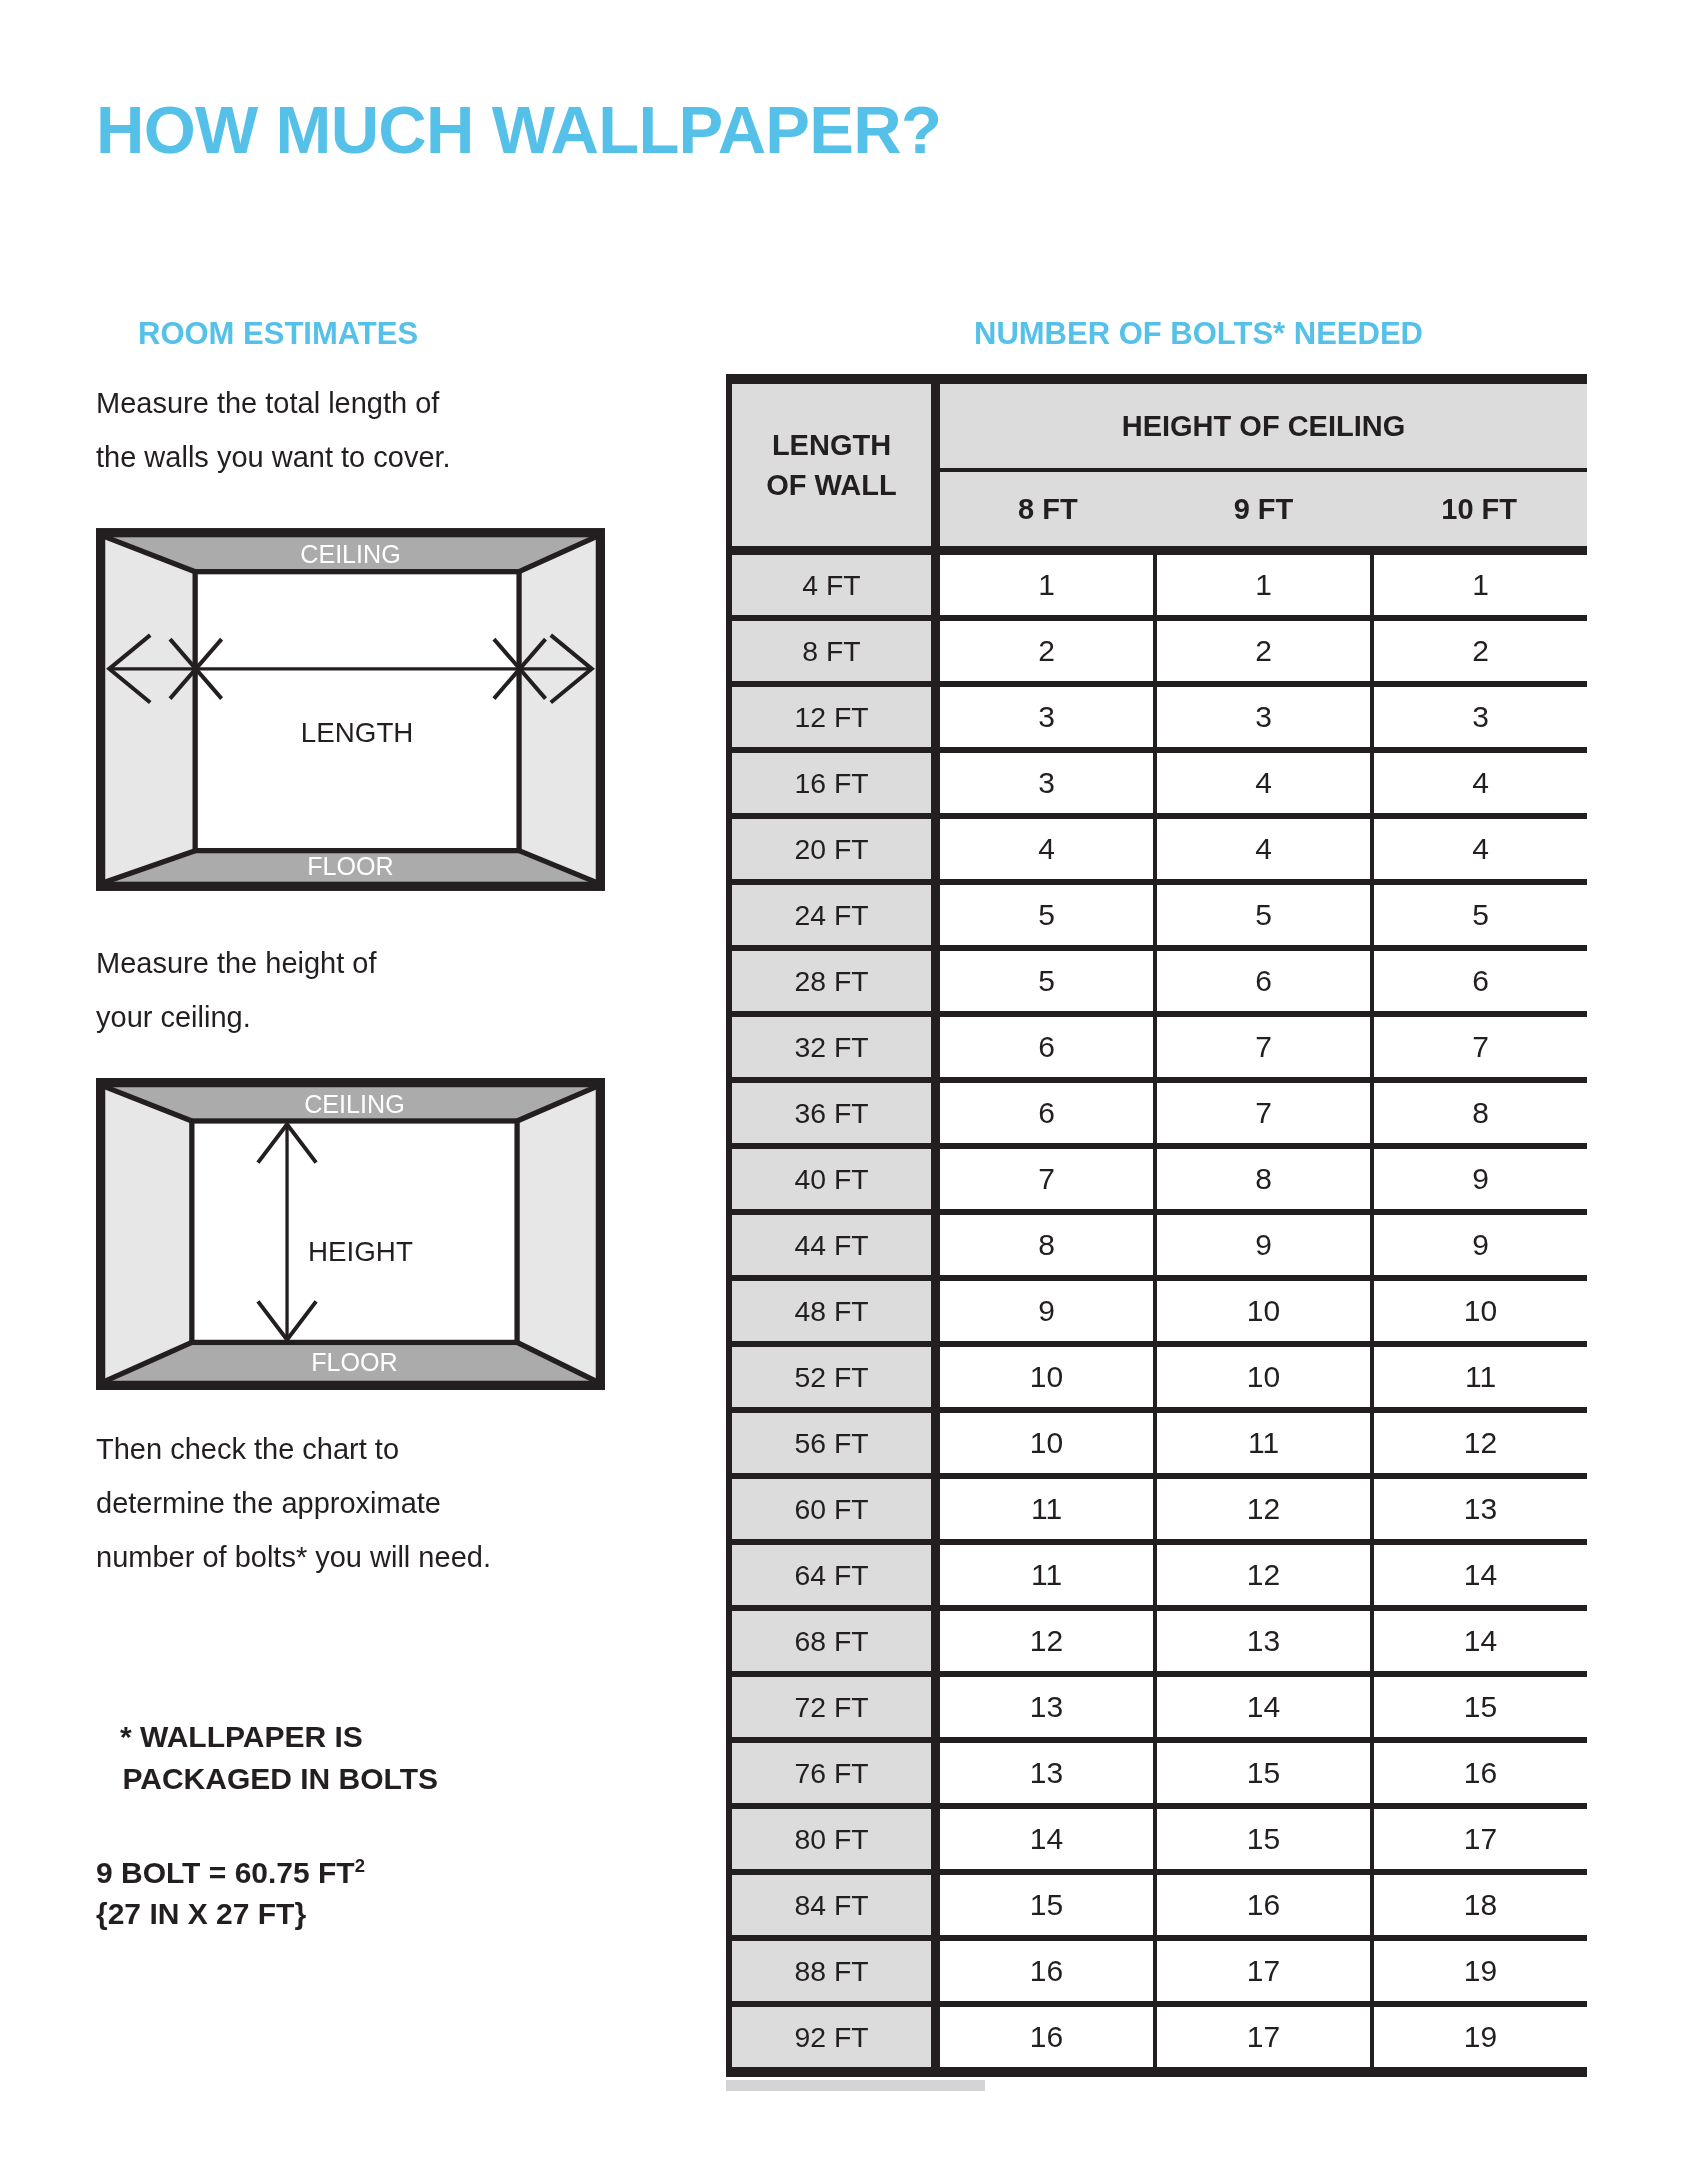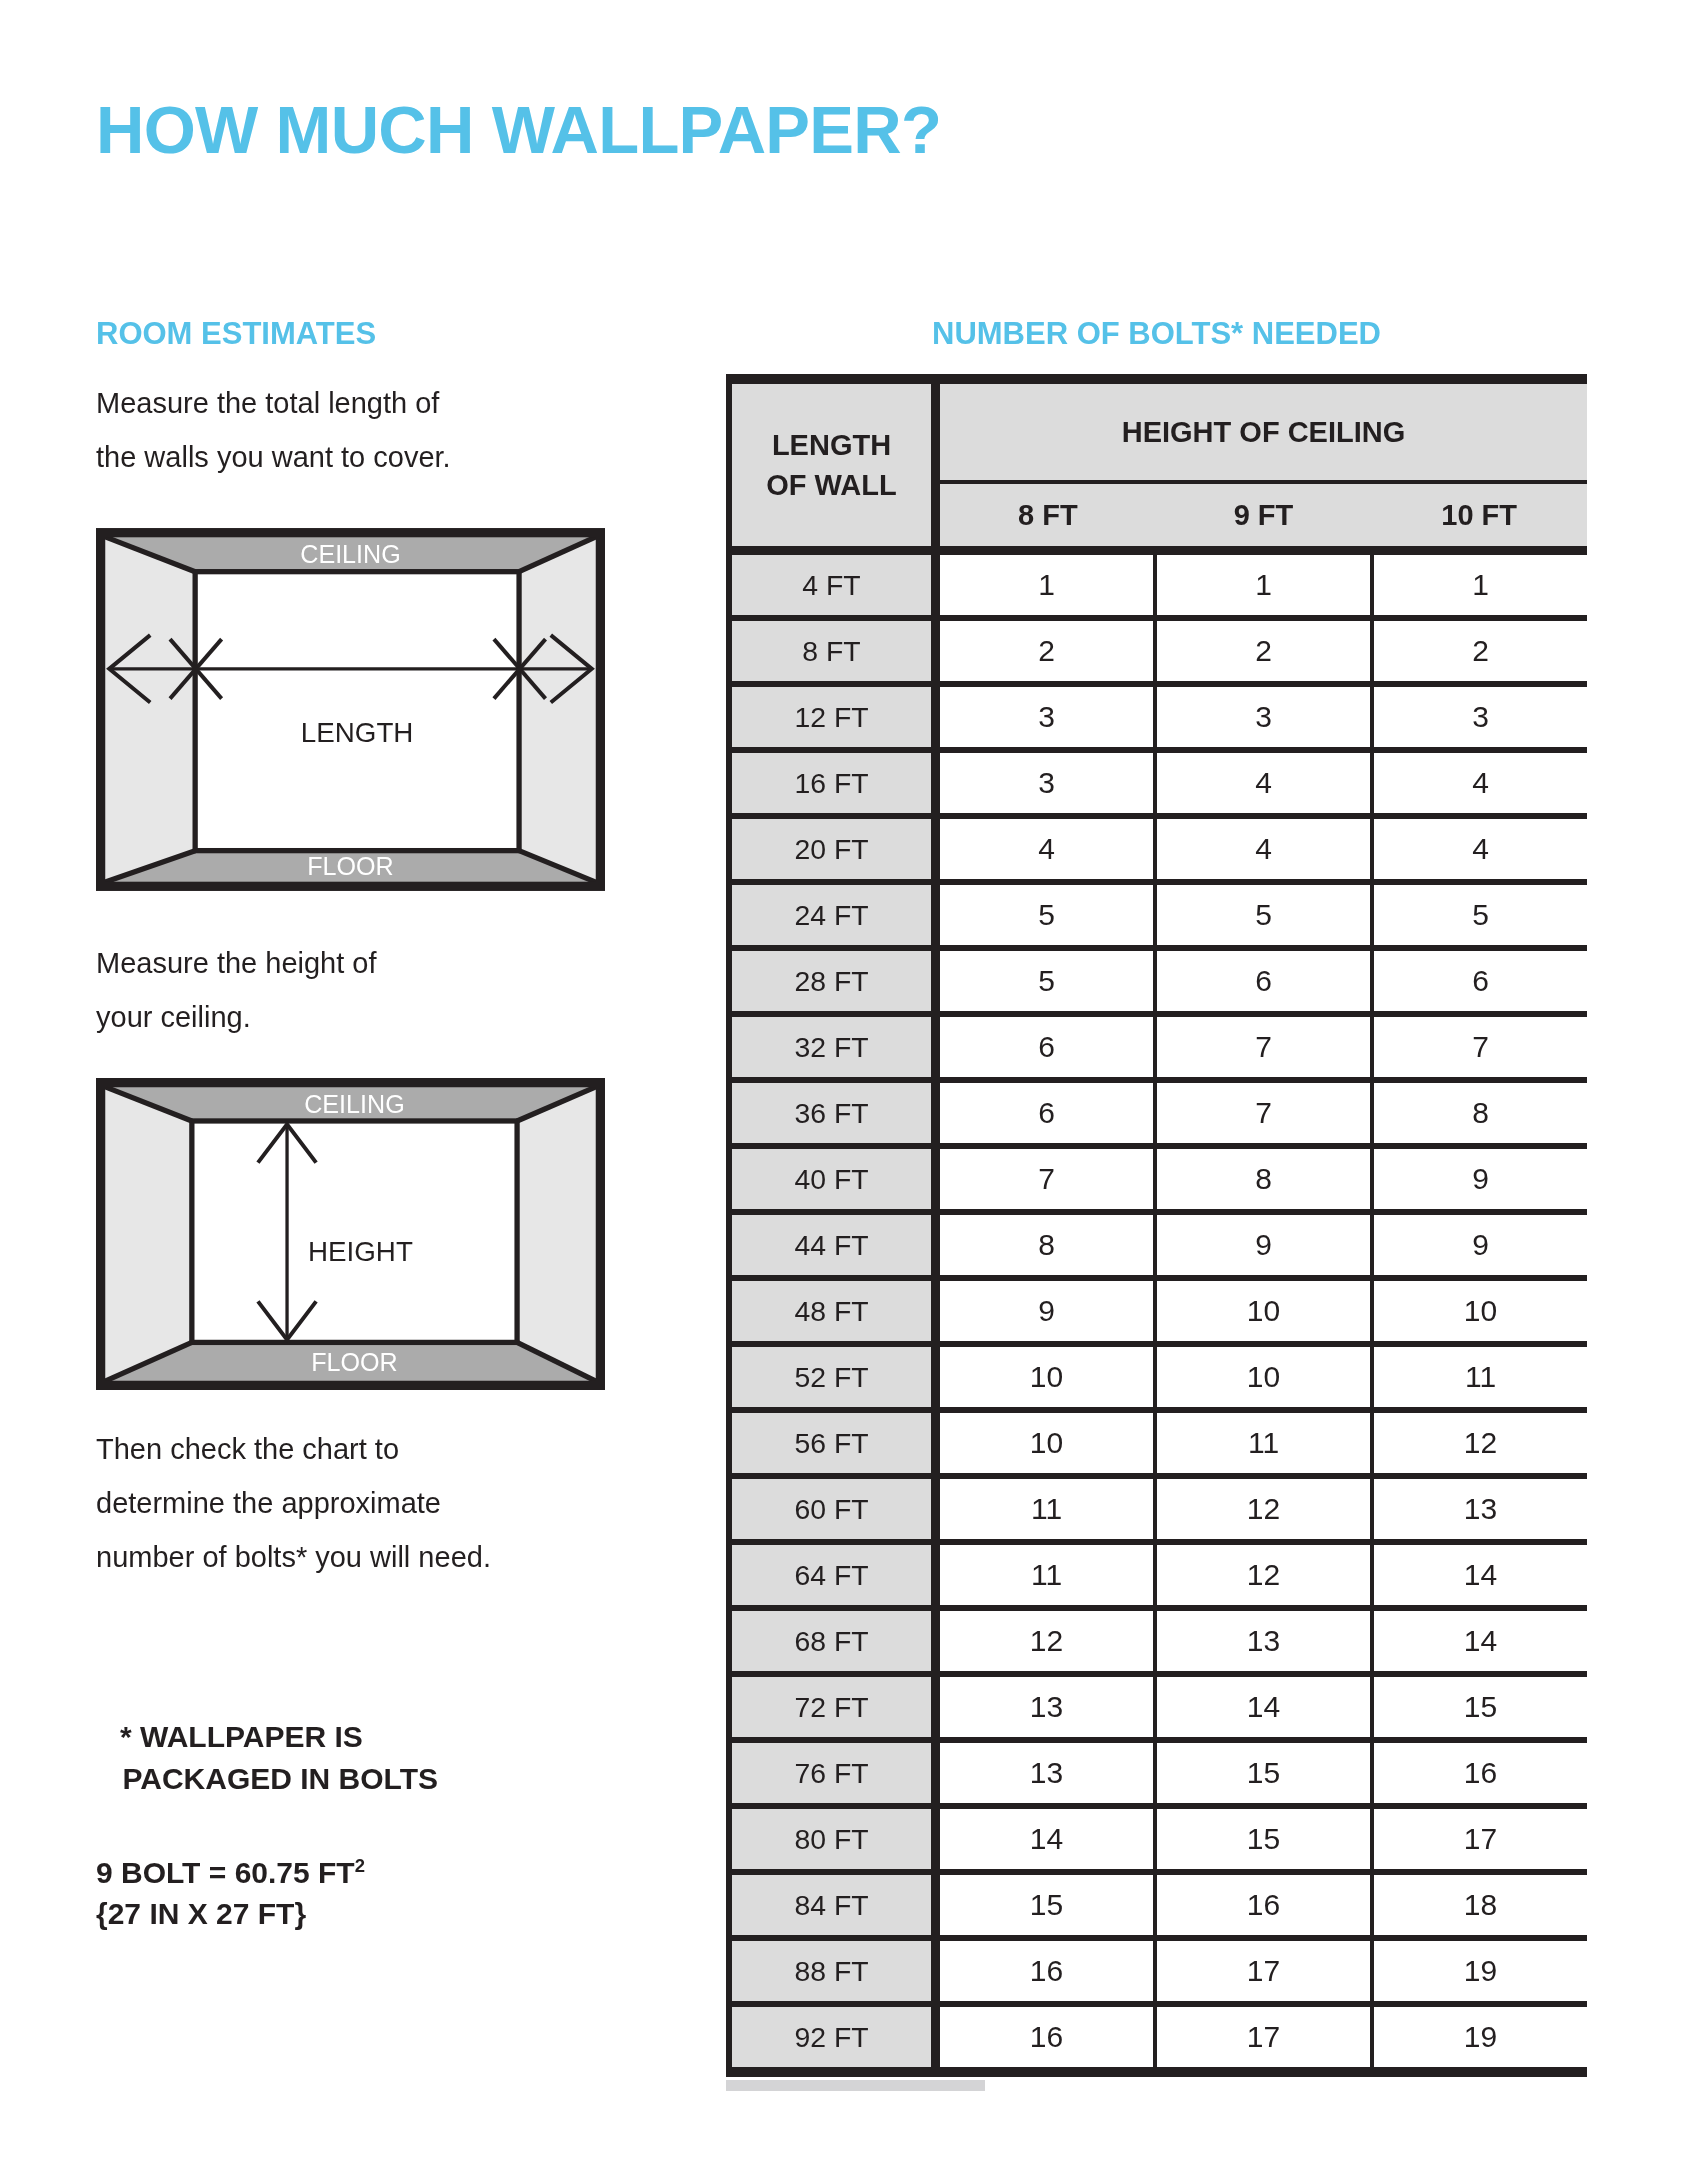--- a/index.html
+++ b/index.html
@@ -10,21 +10,21 @@
     --slabgray:#ababab;
   }
   *{box-sizing:border-box;margin:0;padding:0;}
   html,body{background:#ffffff;}
   body{font-family:"Liberation Sans","DejaVu Sans",sans-serif;color:var(--ink);}
   #page{position:relative;width:1687px;height:2183px;background:#ffffff;overflow:hidden;}
 
   .abs{position:absolute;}
 
   .page-title{left:96px;top:91px;font-size:67px;font-weight:bold;color:var(--accent);letter-spacing:-0.7px;white-space:nowrap;}
-  .section-heading{font-size:31px;font-weight:bold;color:var(--accent);white-space:nowrap;}
+  .section-heading{font-size:31px;font-weight:bold;color:var(--accent);white-space:nowrap;margin-left:42px;}
   .h-left{left:96px;top:316px;}
   .h-right{left:726px;top:316px;width:861px;text-align:center;}
 
   .para{left:96px;font-size:29px;line-height:54px;color:var(--ink);white-space:pre-line;width:543px;}
   .p1{top:376px;}
   .p2{top:936px;}
   .p3{top:1422px;}
 
   .foot-bold{left:96px;font-size:30px;font-weight:bold;white-space:nowrap;}
   .fb1{top:1720px;margin-left:24px;}
@@ -42,21 +42,21 @@
   .bolt-table{left:726px;top:374px;width:861px;border-left:6.6px solid var(--ink);}
   .hbar{background:var(--ink);width:100%;}
   .hbar-top{height:10px;}
   .hbar-mid{height:9.3px;}
   .hbar-bot{height:10px;}
   .thead{display:flex;width:100%;}
   .thead-left{width:208px;height:162px;background:var(--cellgray);border-right:9.3px solid var(--ink);
               display:flex;flex-direction:column;align-items:center;justify-content:center;
               font-size:29px;font-weight:bold;line-height:40px;}
   .thead-right{flex:1;display:flex;flex-direction:column;}
-  .group-h{height:100px;background:var(--cellgray);border-bottom:4px solid var(--ink);
+  .group-h{height:88px;background:var(--cellgray);border-bottom:4px solid var(--ink);
            display:flex;align-items:center;justify-content:center;font-size:29px;font-weight:bold;}
   .sub-row{flex:1;display:flex;background:var(--cellgray);}
   .sub-cell{flex:1;display:flex;align-items:center;justify-content:center;font-size:29px;font-weight:bold;}
 
   .trow{display:flex;width:100%;height:66px;border-bottom:6.6px solid var(--ink);}
   .trow.last{height:60px;border-bottom:none;}
   .tcell{display:flex;align-items:center;justify-content:center;}
   .tlabel{width:208px;background:var(--cellgray);border-right:9.3px solid var(--ink);
           font-size:28.4px;font-weight:normal;}
   .tval{flex:1;background:#ffffff;font-size:30px;font-weight:400;}

